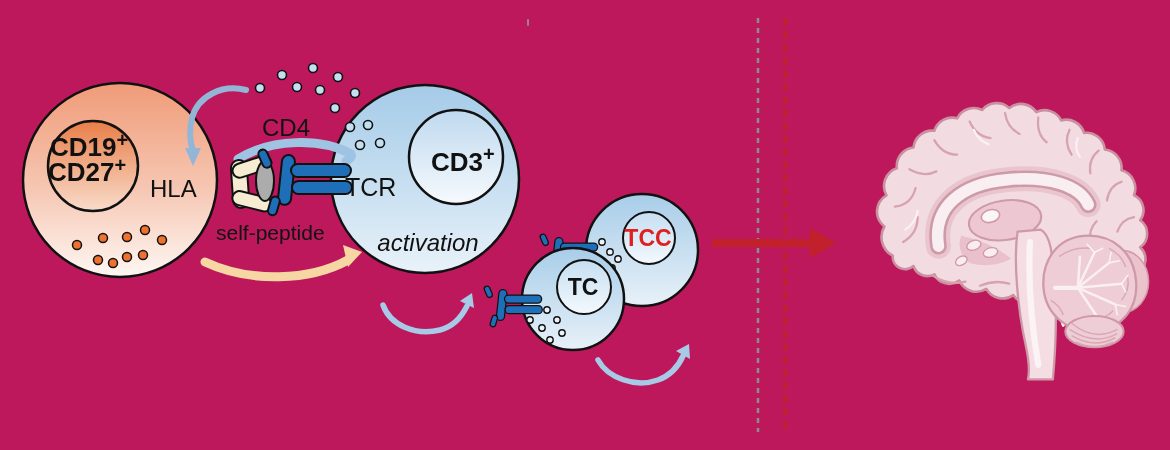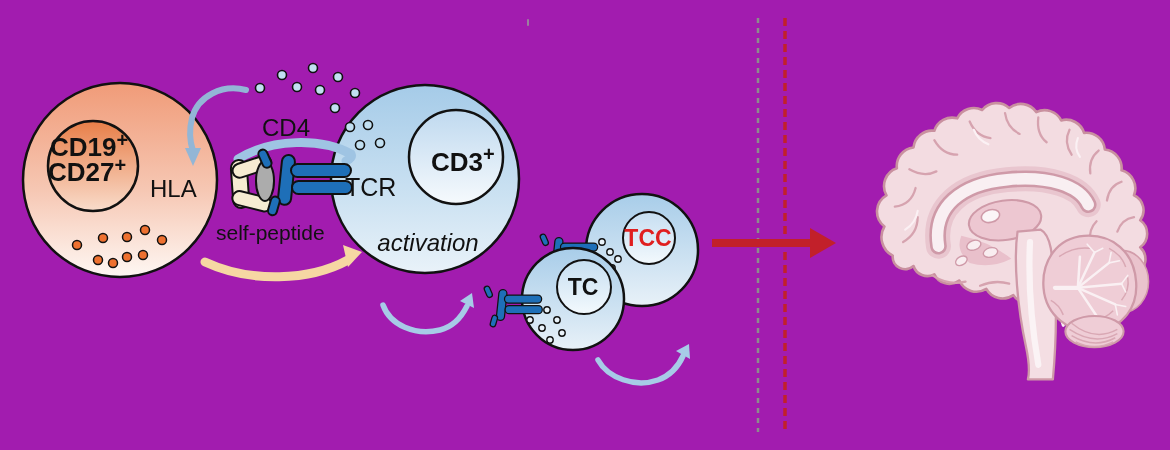--- a/index.html
+++ b/index.html
@@ -1,16 +1,16 @@
 <!DOCTYPE html>
 <html><head>
 <meta charset="utf-8">
 <style>
   html,body{margin:0;padding:0;background:#ffffff;}
-  #canvas{position:relative;width:1170px;height:450px;background:#a21caf;overflow:hidden;
+  #canvas{position:relative;width:1170px;height:450px;background:#be185d;overflow:hidden;
           font-family:"Liberation Sans", sans-serif;}
   svg{display:block;}
   text{font-family:"Liberation Sans", sans-serif;}
   .lbl{fill:#111111;}
   .bold{font-weight:bold;}
   .ital{font-style:italic;}
 </style>
 </head>
 <body>
 

